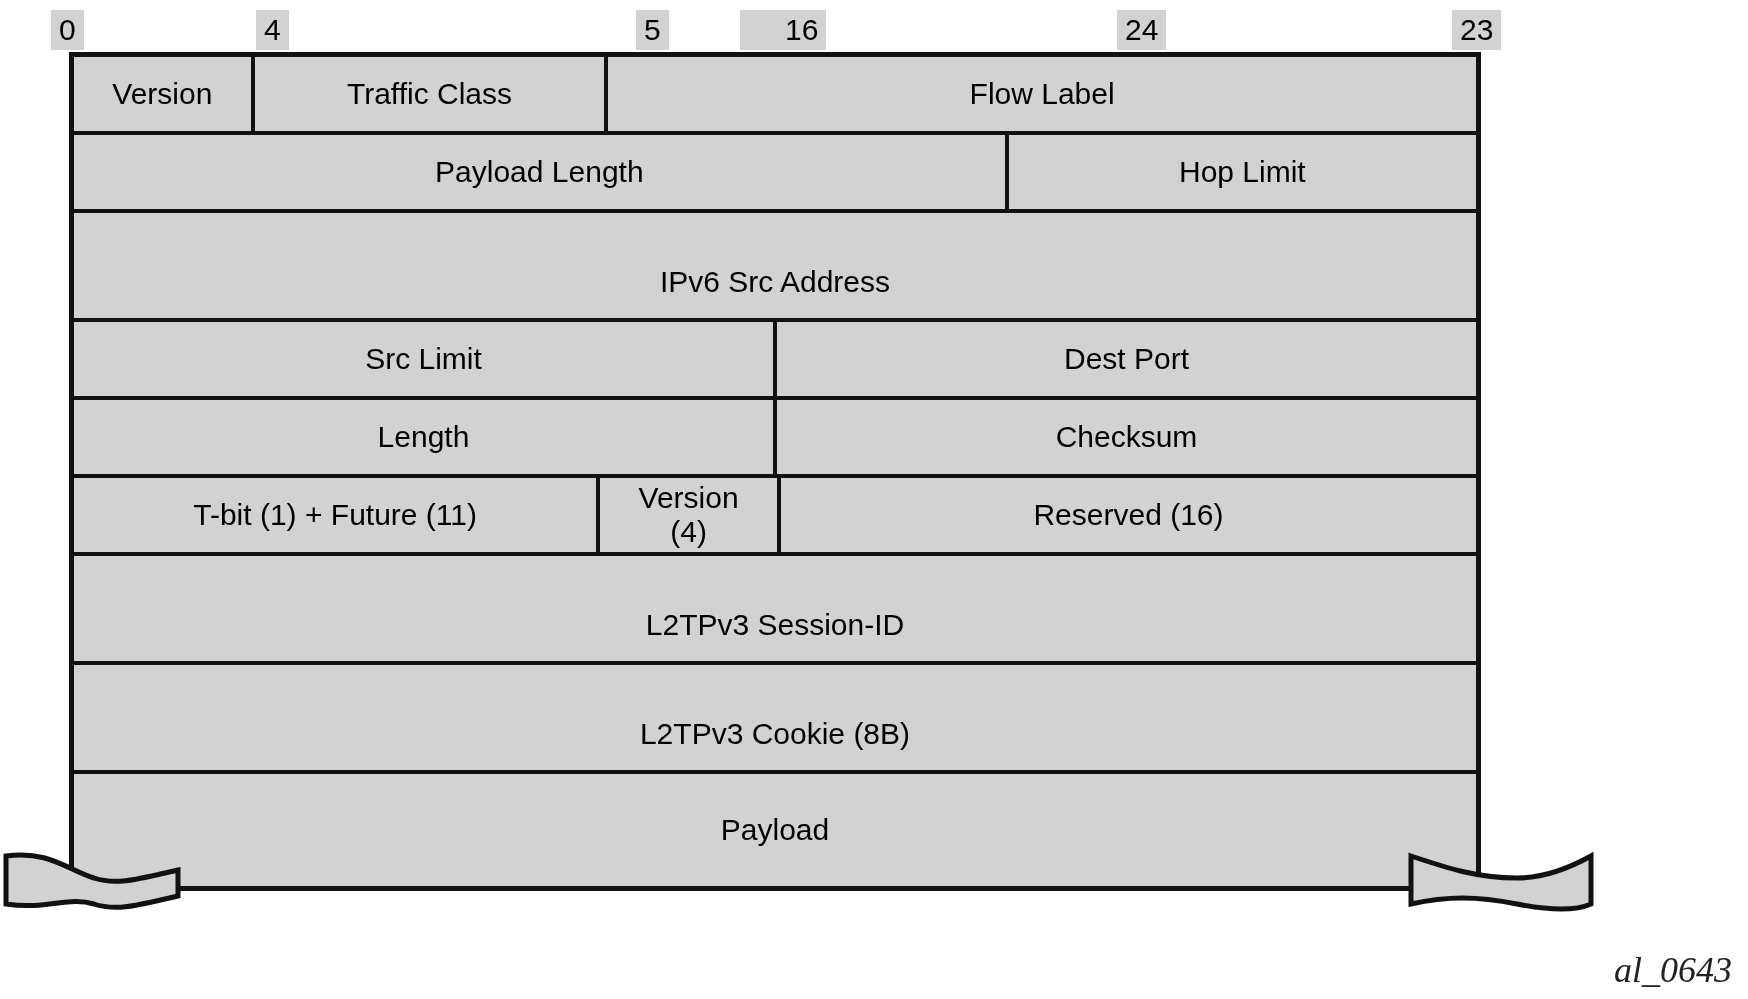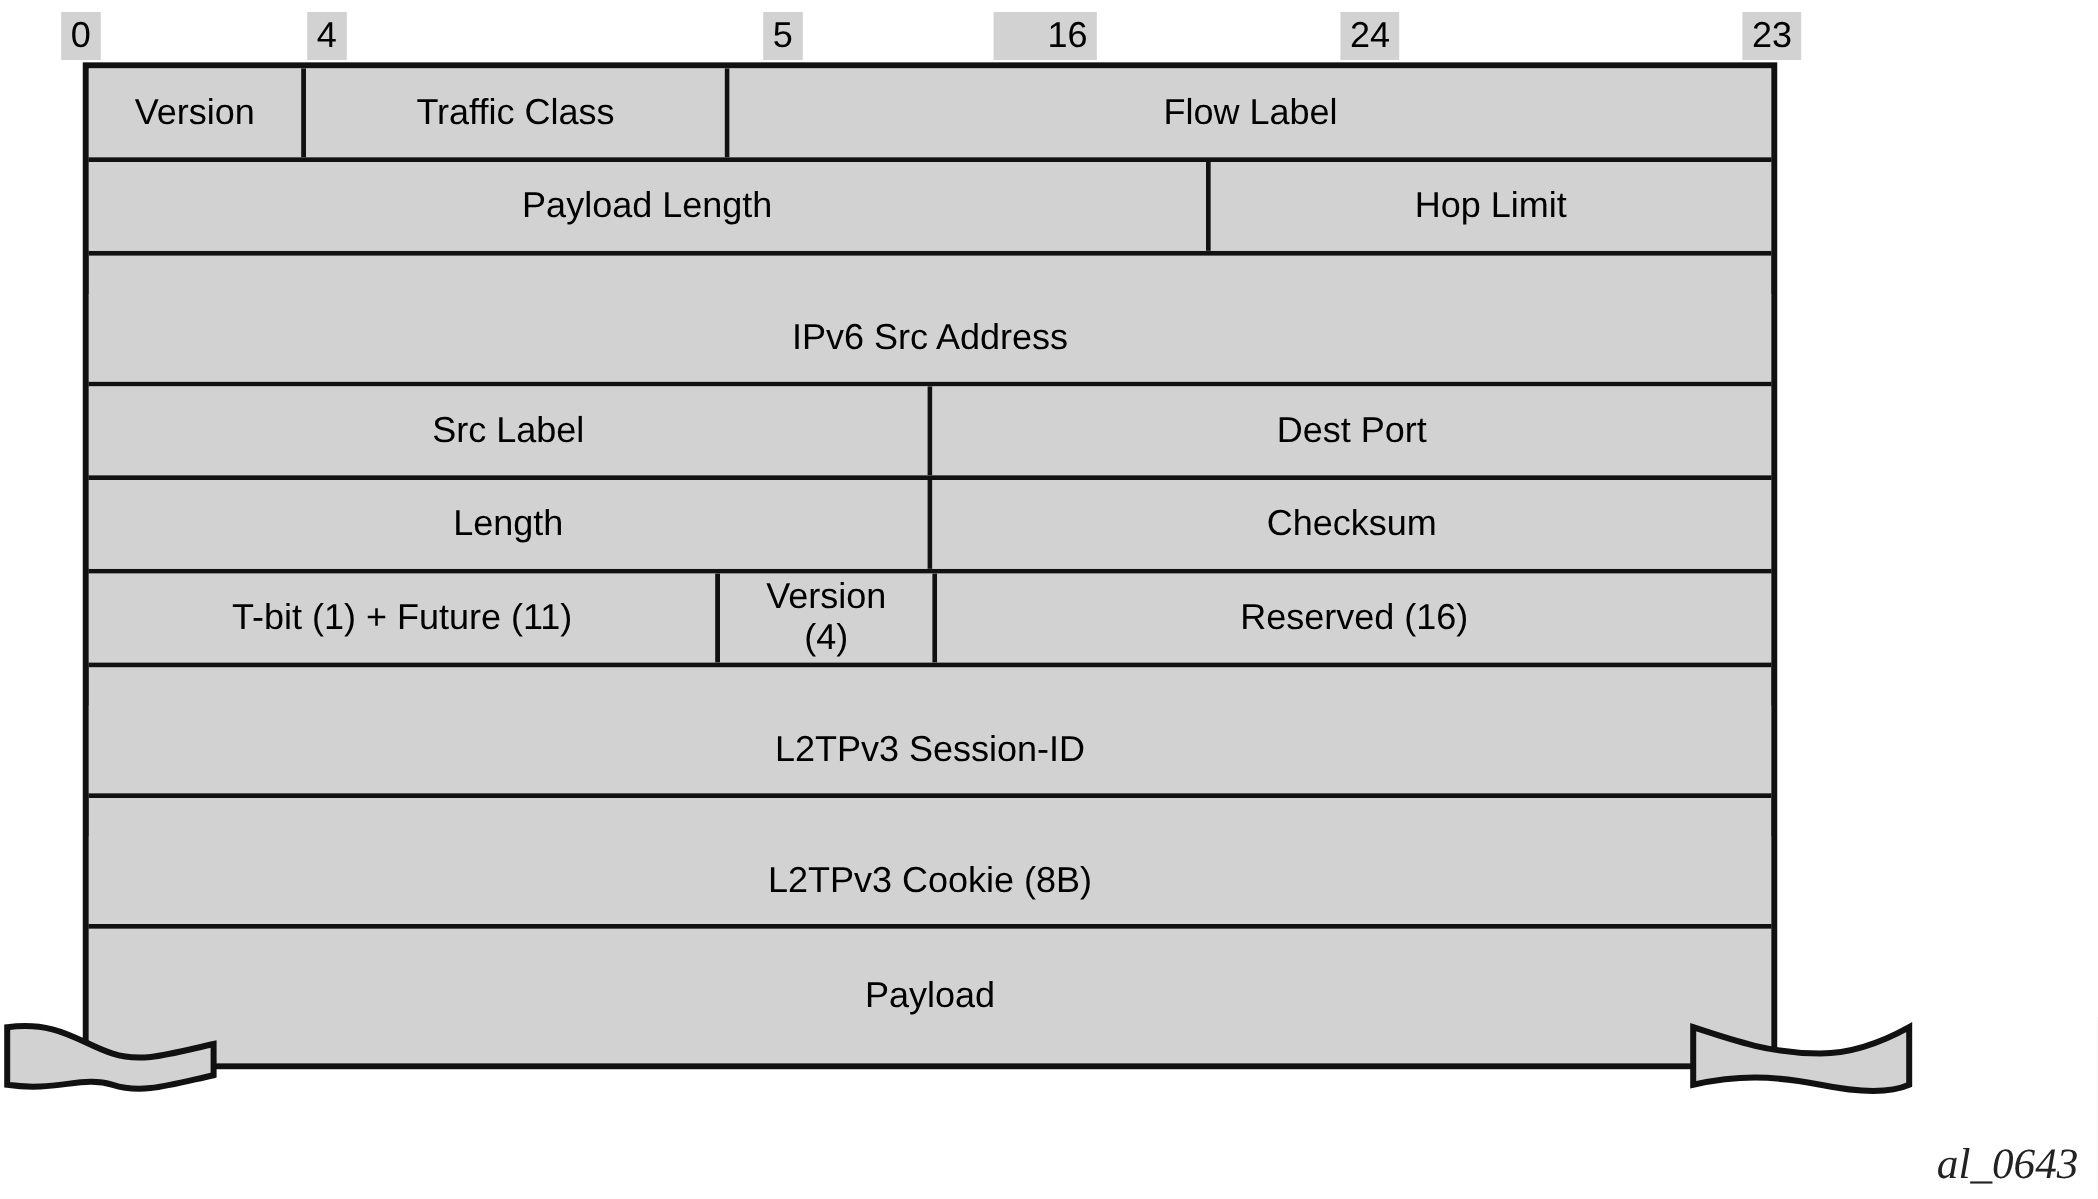--- a/index.html
+++ b/index.html
@@ -103,21 +103,21 @@
 </style>
 </head>
 <body>
 
 <div id="diagram">
 
   <div class="ruler">
     <div class="tick" style="left:51px;">0</div>
     <div class="tick" style="left:256px;">4</div>
     <div class="tick" style="left:636px;">5</div>
-    <div class="tick" style="left:828px;padding-left:45px;">16</div>
+    <div class="tick" style="left:740px;padding-left:45px;">16</div>
     <div class="tick" style="left:1117px;">24</div>
     <div class="tick" style="left:1452px;">23</div>
   </div>
 
   <div class="tbl">
 
     <div class="row h-reg">
       <div class="cell" style="flex:4">Version</div>
       <div class="cell" style="flex:8">Traffic Class</div>
       <div class="cell" style="flex:20">Flow Label</div>
@@ -127,21 +127,21 @@
       <div class="cell" style="flex:16">Payload Length</div>
       <div class="cell" style="flex:8">Hop Limit</div>
     </div>
 
     <div class="row h-addr">
       <div class="cell" style="flex:32">IPv6 Src Address</div>
     </div>
 
 
     <div class="row h-reg">
-      <div class="cell" style="flex:16">Src Label</div>
+      <div class="cell" style="flex:16">Src Limit</div>
       <div class="cell" style="flex:16">Dest Port</div>
     </div>
 
     <div class="row h-reg">
       <div class="cell" style="flex:16">Length</div>
       <div class="cell" style="flex:16">Checksum</div>
     </div>
 
     <div class="row h-reg">
       <div class="cell" style="flex:12">T-bit (1) + Future (11)</div>

